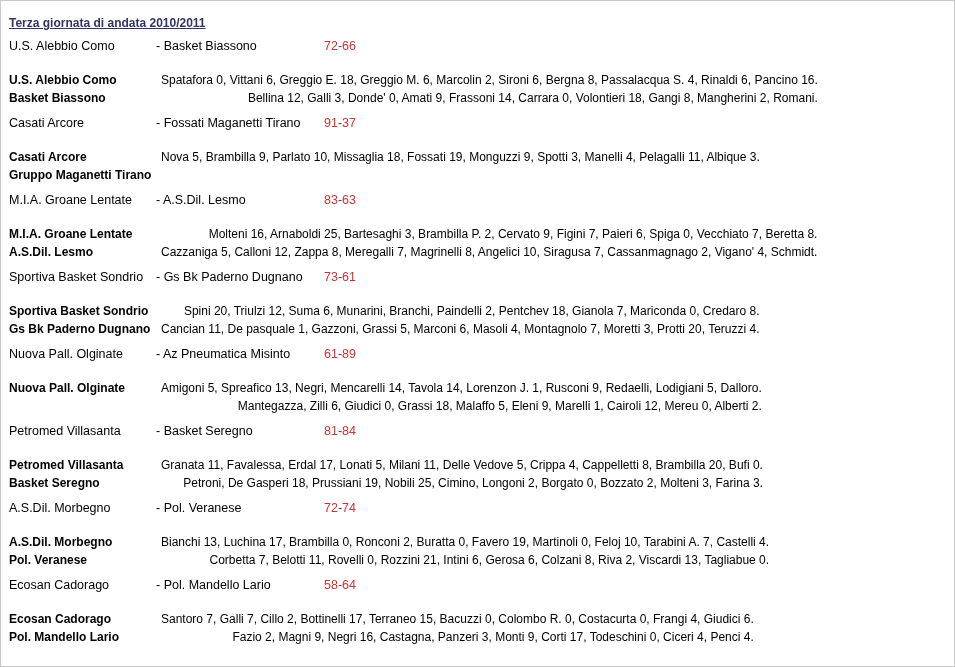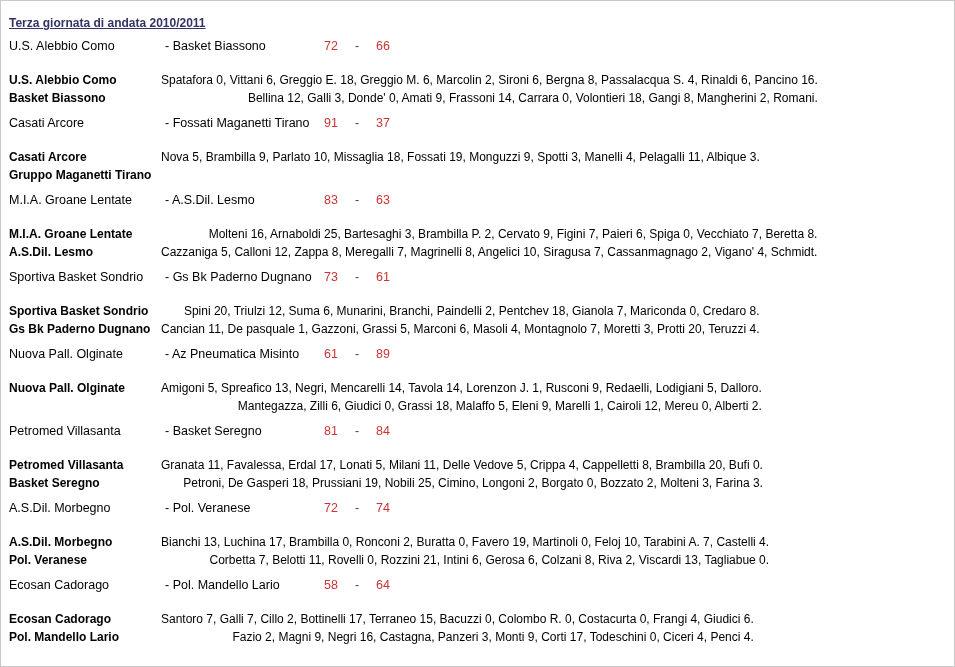--- a/index.html
+++ b/index.html
@@ -26,27 +26,26 @@
     white-space: nowrap;
   }
   .match-block { height: 77px; }
   .row-result {
     position: relative;
     height: 16px;
     font-size: 12.5px;
     white-space: nowrap;
   }
   .row-result .home  { position: absolute; left: 8px; }
-  .row-result .away  { position: absolute; left: 164px; }
+  .row-result .away  { position: absolute; left: 155px; }
   .row-result .score {
     position: absolute;
     left: 323px;
     width: 62px;
     display: flex;
-    gap: 17px;
   }
   .score .num  { color: #cc3333; }
   .score .dash { color: #444444; }
   .detail {
     display: flex;
     margin-top: 16px;
     font-size: 12px;
     line-height: 18px;
   }
   .detail .names {

